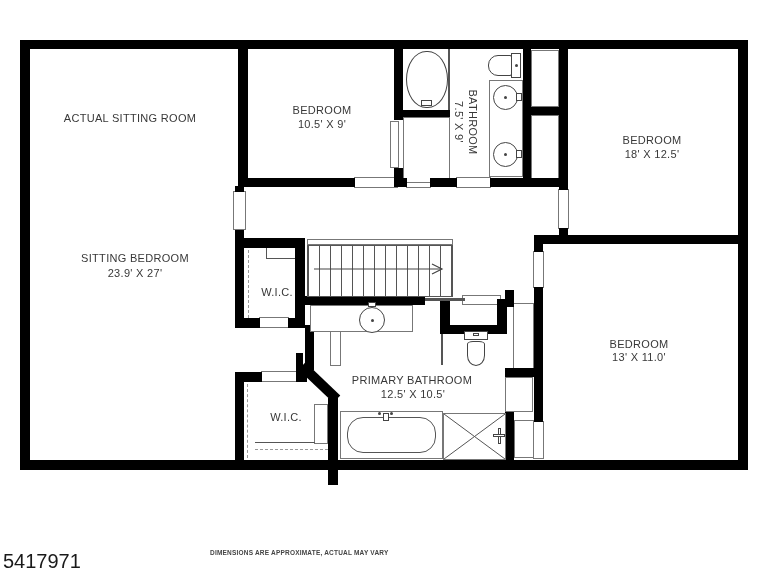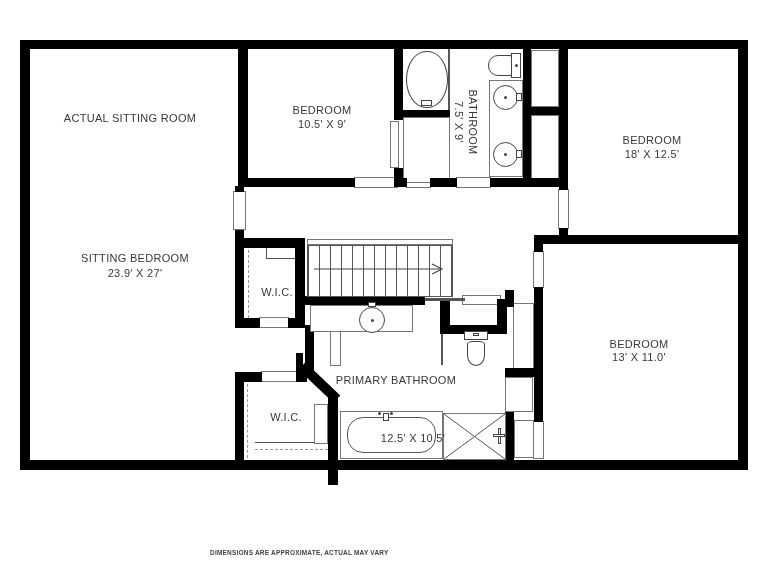--- a/index.html
+++ b/index.html
@@ -175,20 +175,21 @@
     <div class="lbl-rot" style="left:466px;top:122px;">
       <div>BATHROOM</div>
       <div>7.5' X 9'</div>
     </div>
     <div class="lbl" style="left:652px;top:140px;">BEDROOM</div>
     <div class="lbl" style="left:652px;top:154px;">18' X 12.5'</div>
     <div class="lbl" style="left:135px;top:258px;">SITTING BEDROOM</div>
     <div class="lbl" style="left:135px;top:273px;">23.9' X 27'</div>
     <div class="lbl" style="left:277px;top:292px;">W.I.C.</div>
     <div class="lbl" style="left:286px;top:417px;">W.I.C.</div>
-    <div class="lbl" style="left:396px;top:380px;">PRIMARY BATHROOM</div>
-    <div class="lbl" style="left:413px;top:394px;margin-top:44px;">12.5' X 10.5'</div>
+    <div class="lbl" style="left:412px;top:380px;">PRIMARY BATHROOM</div>
+    <div class="lbl" style="left:413px;top:394px;">12.5' X 10.5'</div>
     <div class="lbl" style="left:639px;top:344px;">BEDROOM</div>
     <div class="lbl" style="left:639px;top:357px;">13' X 11.0'</div>
   </div>
 
+  <div class="footer-id">5417971</div>
   <div class="footer-note">DIMENSIONS ARE APPROXIMATE, ACTUAL MAY VARY</div>
 </div>
 
 </body></html>

